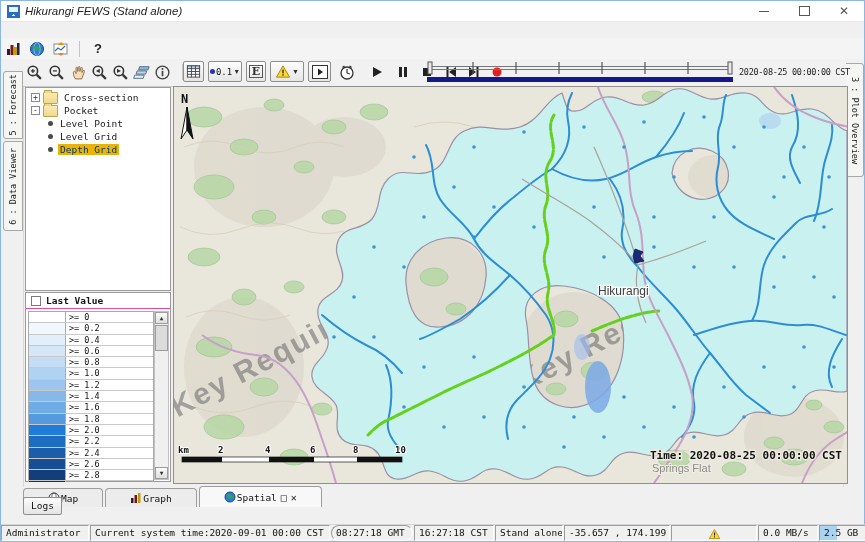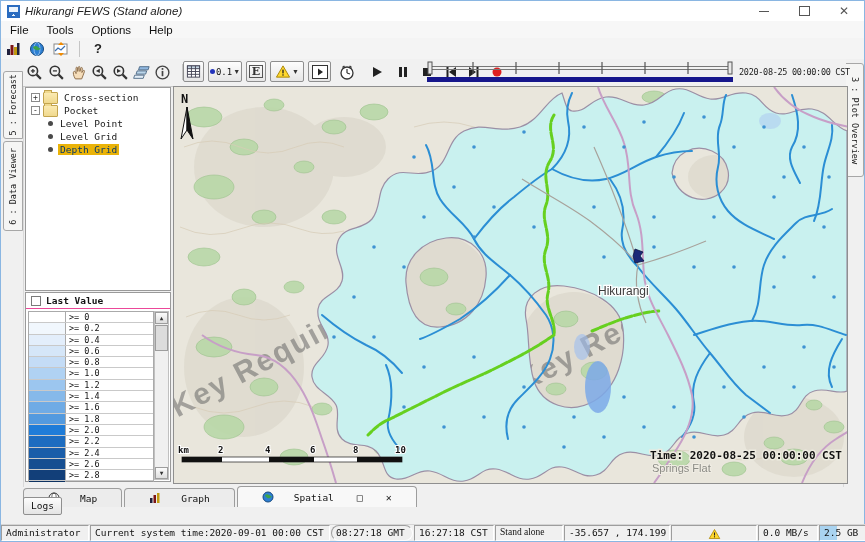--- a/index.html
+++ b/index.html
@@ -88,21 +88,21 @@
   .sbtn{position:absolute;left:0;right:0;height:12px;background:linear-gradient(#fcfcfc,#dedede);
         border:1px solid #9d9d9d;box-sizing:border-box;text-align:center;font-size:6px;color:#333;line-height:10px;}
   .sthumb{position:absolute;left:0;right:0;top:13px;height:26px;background:#dcdcdc;border:1px solid #9d9d9d;box-sizing:border-box;}
 
   
   .map{position:absolute;left:172px;top:85px;width:673px;height:396px;border:1px solid #8f8f8f;box-sizing:content-box;
        overflow:hidden;background:#e9e6dc;}
 
   
   .btabs{position:absolute;left:22px;top:486px;right:20px;height:20px;display:flex;align-items:flex-end;gap:2px;}
-  .btab{height:18px;display:flex;align-items:center;gap:20px;padding:0 24px;font-family:"DejaVu Sans Mono",monospace;
+  .btab{height:18px;display:flex;align-items:center;gap:1px;padding:0 24px;font-family:"DejaVu Sans Mono",monospace;
         font-size:9.5px;color:#111;background:#ececec;border:1px solid #9d9d9d;border-bottom:none;border-radius:4px 4px 0 0;}
   .btab.active{background:#f8f8f8;height:20px;}
   .tabctl{font-size:10px;color:#222;margin-left:3px;font-weight:bold;}
   .logsrow{position:absolute;left:22px;top:494px;height:17px;}
   .logsbtn{display:inline-flex;align-items:center;height:16px;padding:0 7px;font-family:"DejaVu Sans Mono",monospace;
         font-size:9.5px;color:#111;background:linear-gradient(#fcfcfc,#e4e4e4);border:1px solid #8f8f8f;border-radius:2px;}
 
   
   .sbar{position:absolute;left:0;bottom:0;width:865px;height:17px;background:#f0f0f0;display:flex;
         font-family:"DejaVu Sans Mono",monospace;font-size:9.5px;color:#111;border-top:1px solid #d5d5d5;box-sizing:border-box;}
@@ -125,26 +125,20 @@
         </span>
       <span class="wbtn">
           <span class="glyph-max"></span>
         </span>
       <span class="wbtn">
           <span class="glyph-close">✕</span>
         </span>
     </span>
   </div>
 
-  <div class="mbar">
-    <span class="mitem">File</span>
-    <span class="mitem">Tools</span>
-    <span class="mitem">Options</span>
-    <span class="mitem">Help</span>
-  </div>
 
   <div class="tb1">
     <span class="tbtn">
       <svg width="16" height="16" viewBox="0 0 16 16">
           <rect x="2" y="8" width="3" height="6" fill="#21213d"></rect>
           <rect x="5.5" y="4" width="3" height="10" fill="#7c1414"></rect>
           <rect x="9" y="6" width="3" height="8" fill="#c09a10"></rect>
           <rect x="12" y="2" width="2.5" height="12" fill="#21213d"></rect>
         </svg>
     </span>
@@ -695,21 +689,21 @@
   </div>
   <div class="logsrow">
     <span class="logsbtn">Logs</span>
   </div>
 
   <div class="sbar">
     <span class="seg" style="width:88px;flex:none;">Administrator</span>
     <span class="seg" style="flex:1;">Current system time:2020-09-01 00:00 CST</span>
     <span class="seg" style="width:82px;flex:none;border-radius:8px;">08:27:18 GMT</span>
     <span class="seg" style="width:80px;flex:none;">16:27:18 CST</span>
-    <span class="seg" style="width:68px;flex:none;font-family:Liberation Serif, serif;">Stand alone</span>
+    <span class="seg" style="width:68px;flex:none;">Stand alone</span>
     <span class="seg" style="width:106px;flex:none;">-35.657 , 174.199</span>
     <span class="seg" style="width:86px;flex:none;display:flex;justify-content:center;align-items:center;">
       <svg width="13" height="12" viewBox="0 0 16 16">
           <path d="M8,2 L15,14 L1,14 Z" fill="#ffd82e" stroke="#a88300"></path>
           <rect x="7.3" y="6" width="1.4" height="4" fill="#222"></rect>
           <rect x="7.3" y="11" width="1.4" height="1.5" fill="#222"></rect>
         </svg>
     </span>
     <span class="seg" style="width:60px;flex:none;">0.0 MB/s</span>
     <span class="seg mem" style="width:47px;flex:none;margin-right:0;">2.5 GB</span>

